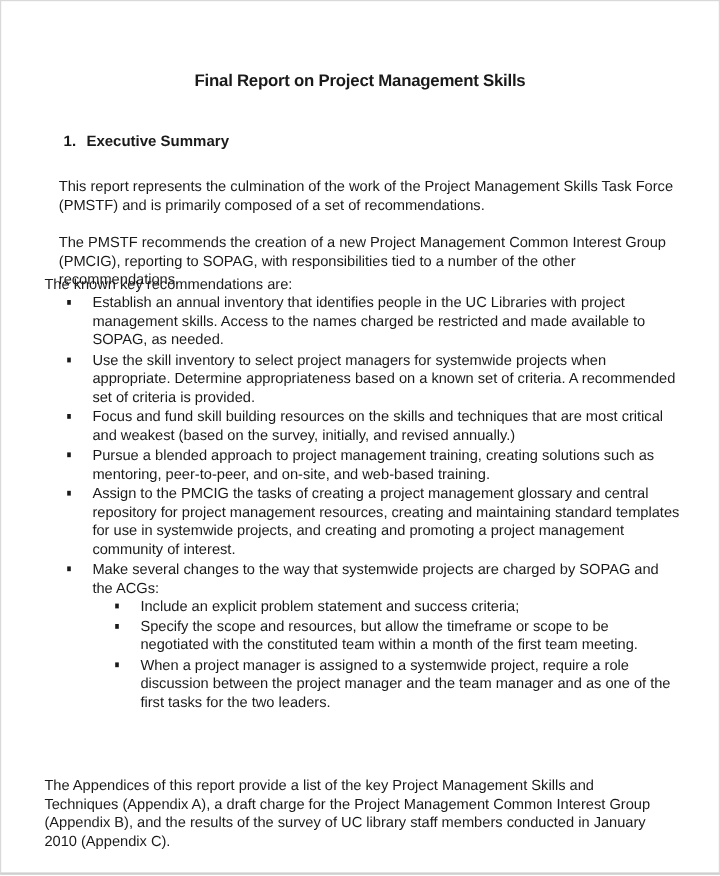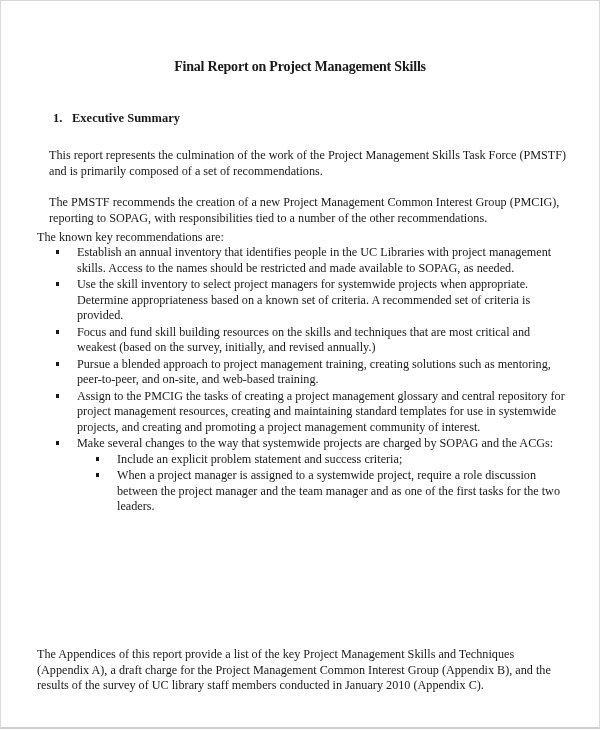--- a/index.html
+++ b/index.html
@@ -4,21 +4,21 @@
   <style>
     html, body { margin: 0; padding: 0; background: #ffffff; }
     body { width: 600px; height: 730px; overflow: hidden; }
     .page {
       position: relative;
       width: 598px; height: 726px;
       border: 1px solid #d9d9d9;
       border-bottom: 2px solid #cfcfcf;
       background: #ffffff;
       box-sizing: content-box;
-      font-family: Liberation Serif, serif;
+      font-family: Liberation Sans, sans-serif;
       color: #1a1a1a;
     }
     .title {
       position: absolute; top: 58px; left: 0; width: 100%;
       text-align: center; font-weight: bold; font-size: 14px;
       letter-spacing: -0.2px;
     }
     .heading {
       position: absolute; top: 110px; left: 36px;
       font-weight: bold; font-size: 12.5px; margin-left: 16px;
@@ -50,28 +50,28 @@
 
   <div class="heading">
     <span class="num">1.</span><span>Executive Summary</span>
   </div>
 
   <p class="para p1" style="margin:12px">This report represents the culmination of the work of the Project Management Skills Task Force (PMSTF) and is primarily composed of a set of recommendations.</p>
   <p class="para p2" style="margin:12px">The PMSTF recommends the creation of a new Project Management Common Interest Group (PMCIG), reporting to SOPAG, with responsibilities tied to a number of the other recommendations.</p>
   <p class="para p3" style="margin:0">The known key recommendations are:</p>
 
   <ul class="list">
-    <li><span class="bullet"></span><span>Establish an annual inventory that identifies people in the UC Libraries with project management skills. Access to the names should be restricted and made available to SOPAG, as needed.</span></li>
+    <li><span class="bullet"></span><span>Establish an annual inventory that identifies people in the UC Libraries with project management skills. Access to the names charged be restricted and made available to SOPAG, as needed.</span></li>
     <li><span class="bullet"></span><span>Use the skill inventory to select project managers for systemwide projects when appropriate. Determine appropriateness based on a known set of criteria. A recommended set of criteria is provided.</span></li>
     <li><span class="bullet"></span><span>Focus and fund skill building resources on the skills and techniques that are most critical and weakest (based on the survey, initially, and revised annually.)</span></li>
     <li><span class="bullet"></span><span>Pursue a blended approach to project management training, creating solutions such as mentoring, peer-to-peer, and on-site, and web-based training.</span></li>
     <li><span class="bullet"></span><span>Assign to the PMCIG the tasks of creating a project management glossary and central repository for project management resources, creating and maintaining standard templates for use in systemwide projects, and creating and promoting a project management community of interest.</span></li>
     <li><span class="bullet"></span><span>Make several changes to the way that systemwide projects are charged by SOPAG and the ACGs:</span>
       <ul class="sublist">
         <li><span class="bullet"></span><span>Include an explicit problem statement and  success criteria;</span></li>
-        <li><span class="bullet"></span></li>
+        <li><span class="bullet"></span><span>Specify the scope and resources, but allow the timeframe or scope to be negotiated with the constituted team within a month of the first team meeting.</span></li>
         <li><span class="bullet"></span><span>When a project manager is assigned to a systemwide project, require a role discussion between the project manager and the team manager and as one of the first tasks for the two leaders.</span></li>
       </ul>
     </li>
   </ul>
 
   <p class="para p4" style="margin:0">The Appendices of this report provide a list of the key Project Management Skills and Techniques (Appendix A), a draft charge for the Project Management Common Interest Group (Appendix B), and the results of the survey of UC library staff members conducted in January 2010 (Appendix C).</p>
 </div>
 
 </body></html>

